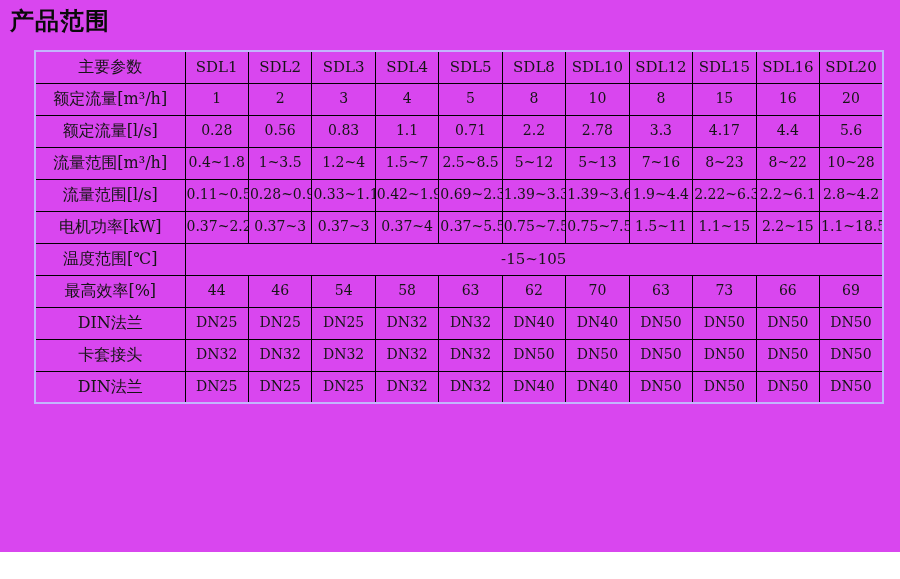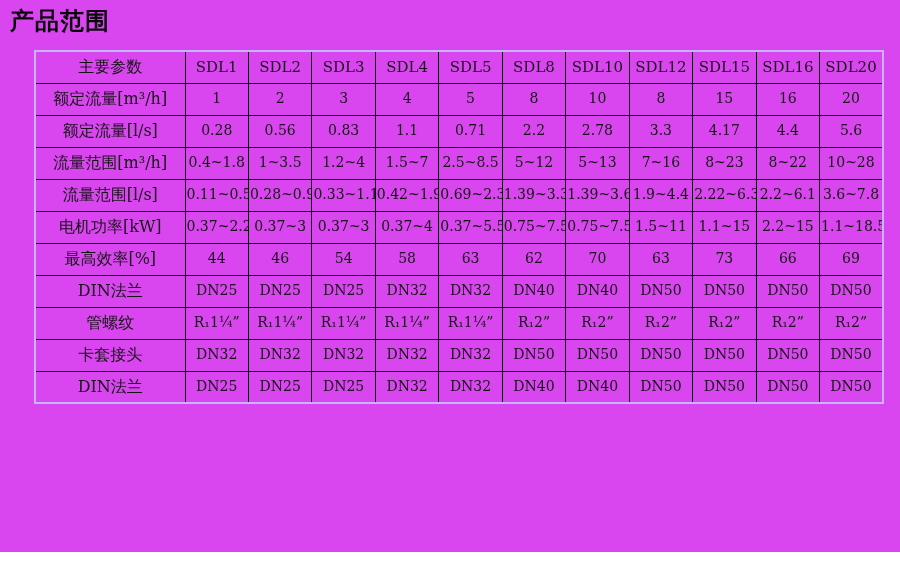--- a/index.html
+++ b/index.html
@@ -132,37 +132,41 @@
           <td class="value-cell">0.11~0.5</td>
           <td class="value-cell">0.28~0.97</td>
           <td class="value-cell">0.33~1.1</td>
           <td class="value-cell">0.42~1.9</td>
           <td class="value-cell">0.69~2.36</td>
           <td class="value-cell">1.39~3.3</td>
           <td class="value-cell">1.39~3.61</td>
           <td class="value-cell">1.9~4.4</td>
           <td class="value-cell">2.22~6.39</td>
           <td class="value-cell">2.2~6.1</td>
-          <td class="value-cell">3.6~7.8</td>
+          <td class="value-cell">2.8~4.2</td>
         </tr>
         <tr>
           <td class="label-col">电机功率[kW]</td>
           <td class="value-cell">0.37~2.2</td>
           <td class="value-cell">0.37~3</td>
           <td class="value-cell">0.37~3</td>
           <td class="value-cell">0.37~4</td>
           <td class="value-cell">0.37~5.5</td>
           <td class="value-cell">0.75~7.5</td>
           <td class="value-cell">0.75~7.5</td>
           <td class="value-cell">1.5~11</td>
           <td class="value-cell">1.1~15</td>
           <td class="value-cell">2.2~15</td>
           <td class="value-cell">1.1~18.5</td>
         </tr>
         <tr>
+          <td class="label-col">温度范围[℃]</td>
+          <td class="span-cell" colspan="11">-15~105</td>
+        </tr>
+        <tr>
           <td class="label-col">最高效率[%]</td>
           <td class="value-cell">44</td>
           <td class="value-cell">46</td>
           <td class="value-cell">54</td>
           <td class="value-cell">58</td>
           <td class="value-cell">63</td>
           <td class="value-cell">62</td>
           <td class="value-cell">70</td>
           <td class="value-cell">63</td>
           <td class="value-cell">73</td>
@@ -177,34 +181,20 @@
           <td class="value-cell">DN32</td>
           <td class="value-cell">DN32</td>
           <td class="value-cell">DN40</td>
           <td class="value-cell">DN40</td>
           <td class="value-cell">DN50</td>
           <td class="value-cell">DN50</td>
           <td class="value-cell">DN50</td>
           <td class="value-cell">DN50</td>
         </tr>
         <tr>
-          <td class="label-col">管螺纹</td>
-          <td class="value-cell">R₁1¼”</td>
-          <td class="value-cell">R₁1¼”</td>
-          <td class="value-cell">R₁1¼”</td>
-          <td class="value-cell">R₁1¼”</td>
-          <td class="value-cell">R₁1¼”</td>
-          <td class="value-cell">R₁2”</td>
-          <td class="value-cell">R₁2”</td>
-          <td class="value-cell">R₁2”</td>
-          <td class="value-cell">R₁2”</td>
-          <td class="value-cell">R₁2”</td>
-          <td class="value-cell">R₁2”</td>
-        </tr>
-        <tr>
           <td class="label-col">卡套接头</td>
           <td class="value-cell">DN32</td>
           <td class="value-cell">DN32</td>
           <td class="value-cell">DN32</td>
           <td class="value-cell">DN32</td>
           <td class="value-cell">DN32</td>
           <td class="value-cell">DN50</td>
           <td class="value-cell">DN50</td>
           <td class="value-cell">DN50</td>
           <td class="value-cell">DN50</td>

